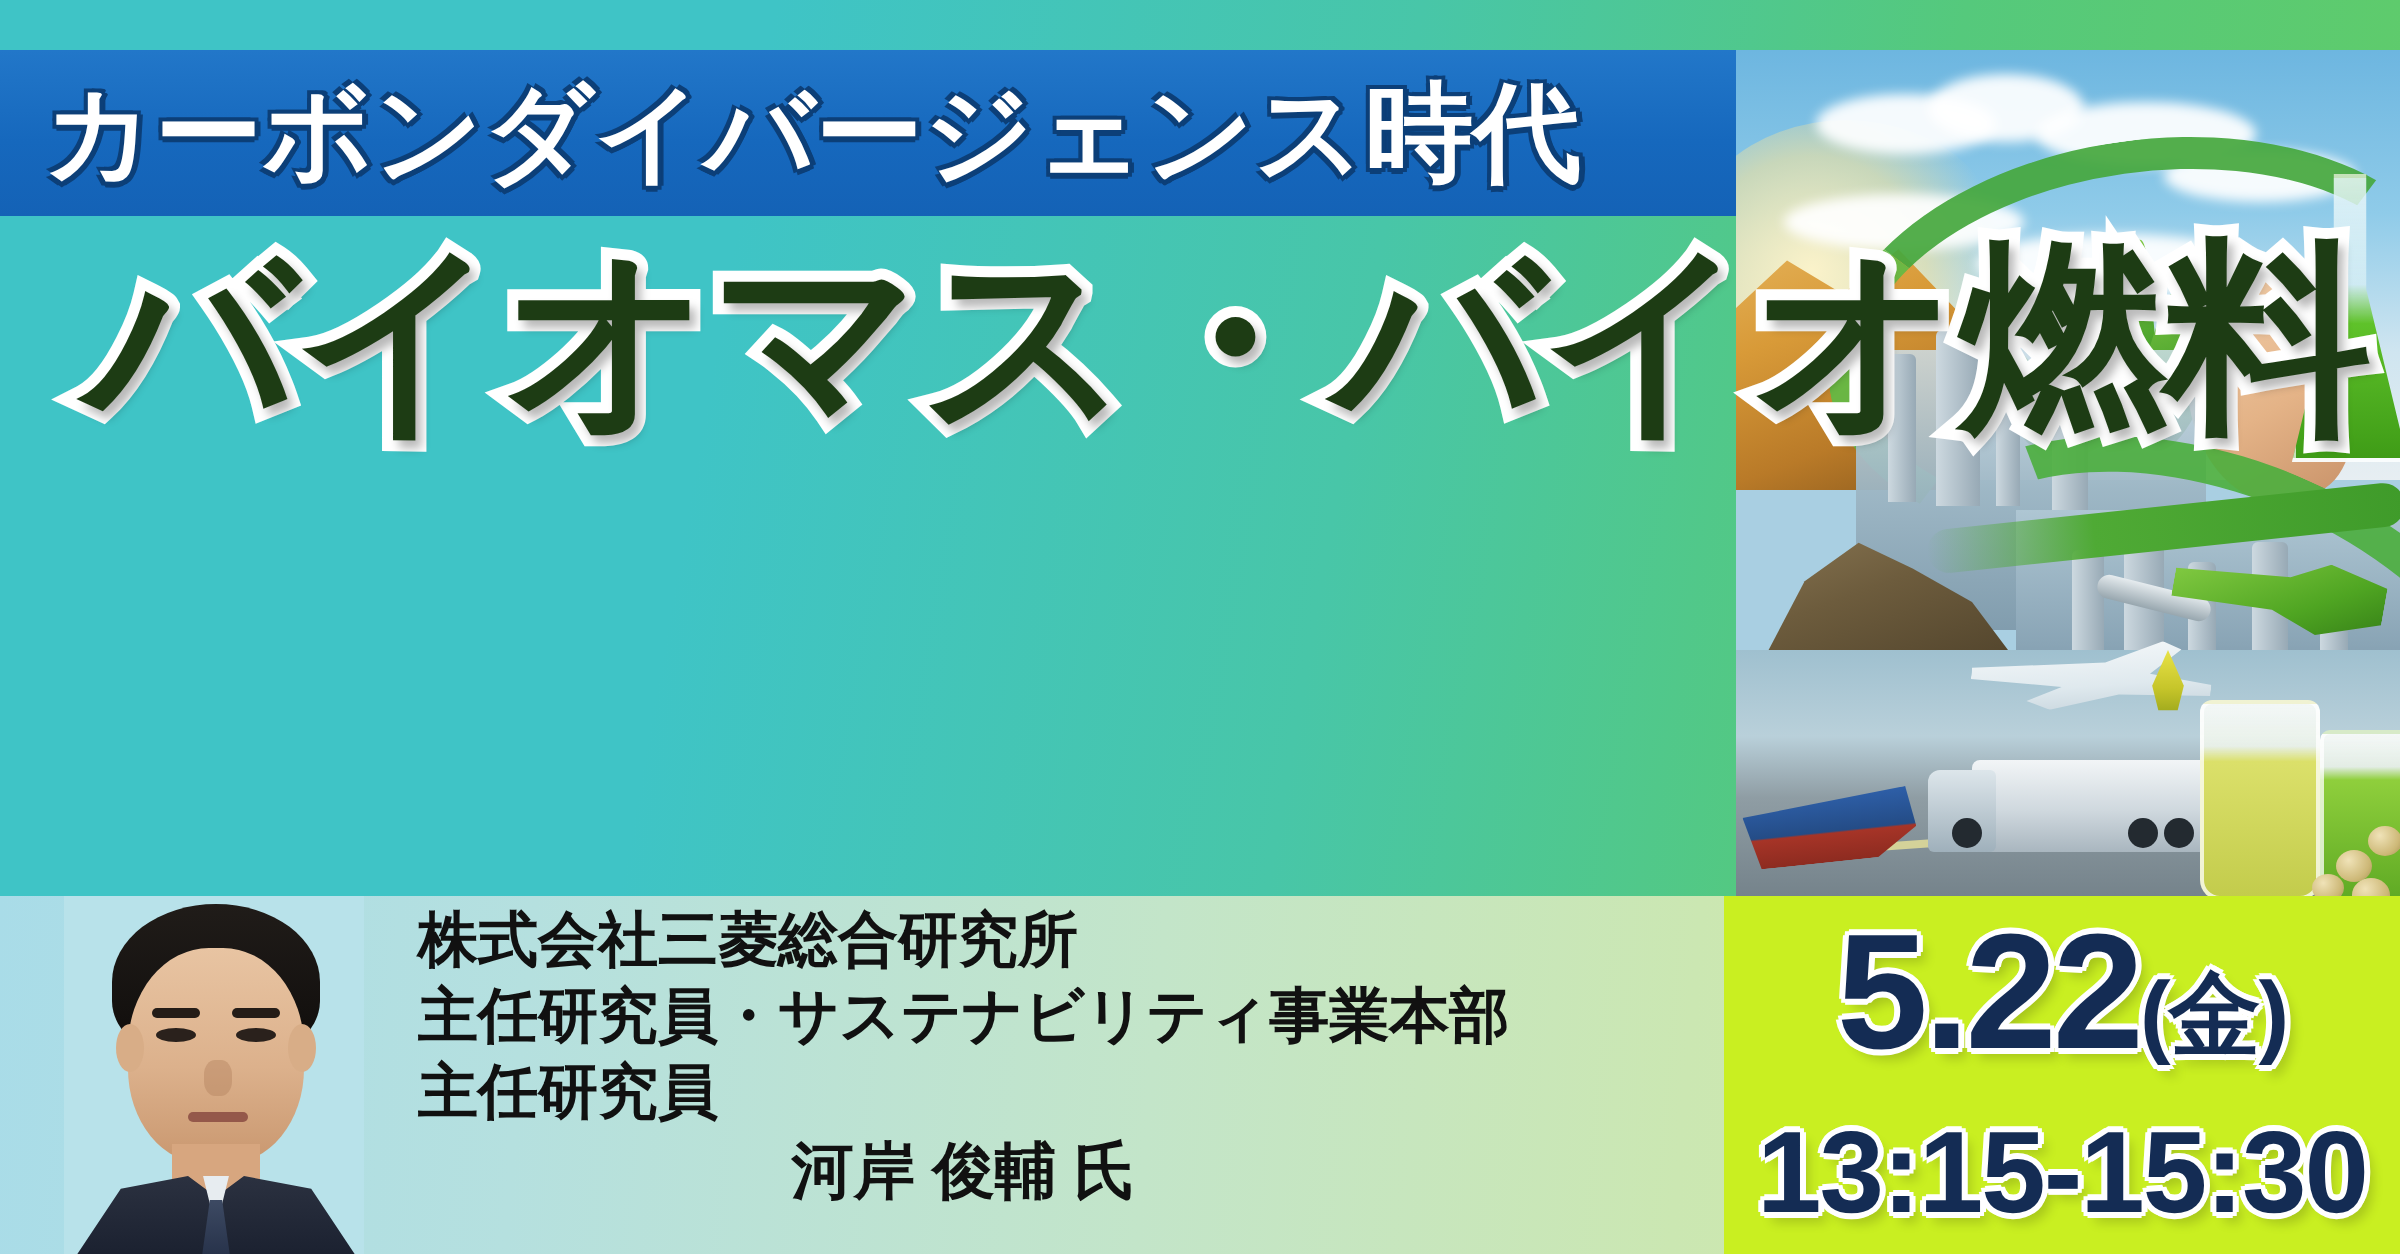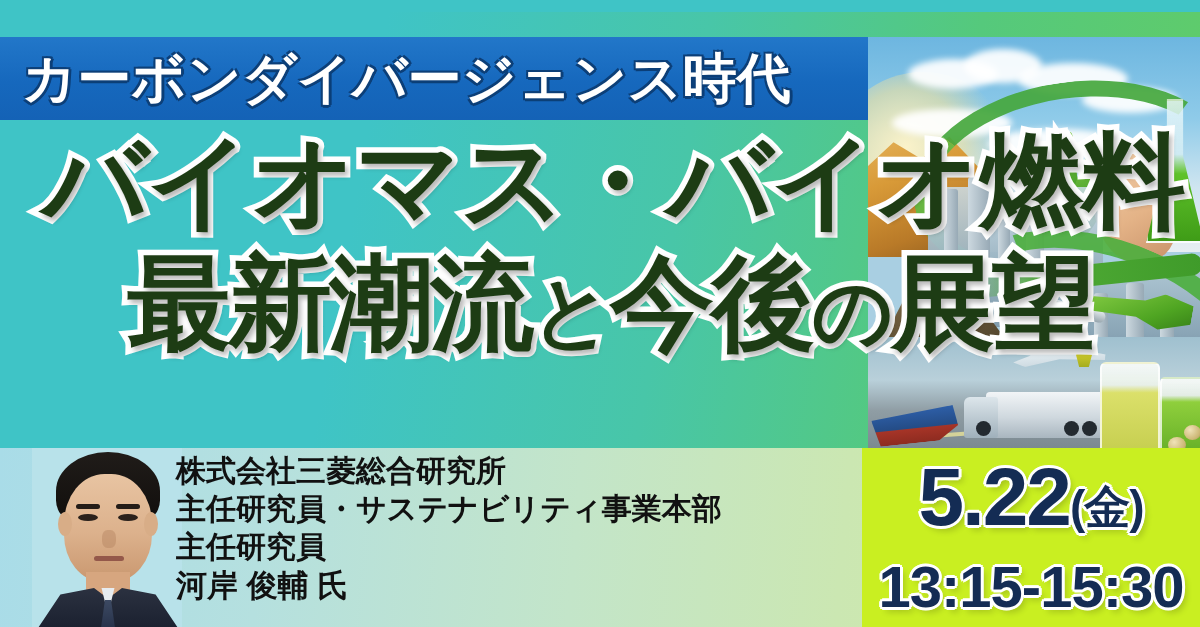--- a/index.html
+++ b/index.html
@@ -16,26 +16,25 @@
     width: 1200px;
     height: 627px;
     overflow: hidden;
     background: #3fc4c6;
   }
 
   
   .hero {
     position: absolute;
     left: 0;
-    top: 12px;
+    top: 0;
     width: 1200px;
     height: 536px;
     background: linear-gradient(100deg, #3fc4c6 0%, #3fc4c6 30%, #48c6a8 55%, #55c97c 76%, #62cc66 100%);
     overflow: hidden;
-    font-family: Liberation Serif, serif;
   }
 
   
 
   .eyebrow-bar {
     position: absolute;
     left: 0;
     top: 25px;
     width: 868px;
     height: 83px;
@@ -309,33 +308,33 @@
     clip-path: polygon(32% 0, 68% 0, 56% 44%, 50% 100%, 44% 44%);
   }
   .p-tie {
     position: absolute; left: 69px; top: 152px; width: 14px; height: 28px;
     background: linear-gradient(180deg, #3d4a63, #27324a);
     clip-path: polygon(28% 0, 72% 0, 100% 100%, 0 100%);
   }
 
   .speaker {
     position: absolute;
-    left: 176px;
+    left: 209px;
     top: 8px;
     color: #111111;
     font-weight: bold;
     line-height: 1.0;
   }
   .sp-line {
     font-size: 30px;
     margin-bottom: 8px;
     white-space: nowrap;
     letter-spacing: 0px;
   }
-  .sp-line.name { font-size: 31px; margin-bottom: 0; }
+  .sp-line.name { font-size: 31px; margin-bottom: 0; text-align: center; }
 
   
   .datebox {
     position: absolute;
     left: 862px;
     top: 448px;
     width: 338px;
     height: 179px;
     background: #c9ef21;
     overflow: hidden;
@@ -444,21 +443,20 @@
       <div class="ph jar2"></div>
 
       <div class="bean" style="left:300px; top:400px; width:18px; height:16px;"></div>
       <div class="bean" style="left:316px; top:388px; width:17px; height:15px;"></div>
       <div class="bean" style="left:308px; top:414px; width:19px; height:17px;"></div>
       <div class="bean" style="left:288px; top:412px; width:16px; height:14px;"></div>
     </div>
 
     <div class="title-wrap">
       <div class="title-line title-line-1">バイオマス・バイオ燃料</div>
-      <div class="title-line title-line-2"><span>最新潮流</span><span class="t-small">と</span><span>今後</span><span class="t-small">の</span><span>展望</span></div>
     </div>
   </div>
 
   <div class="footer">
 
     <div class="portrait">
       <div class="p-hair"></div>
       <div class="p-face"></div>
       <div class="p-ear" style="left:26px;"></div>
       <div class="p-ear" style="left:112px;"></div>

